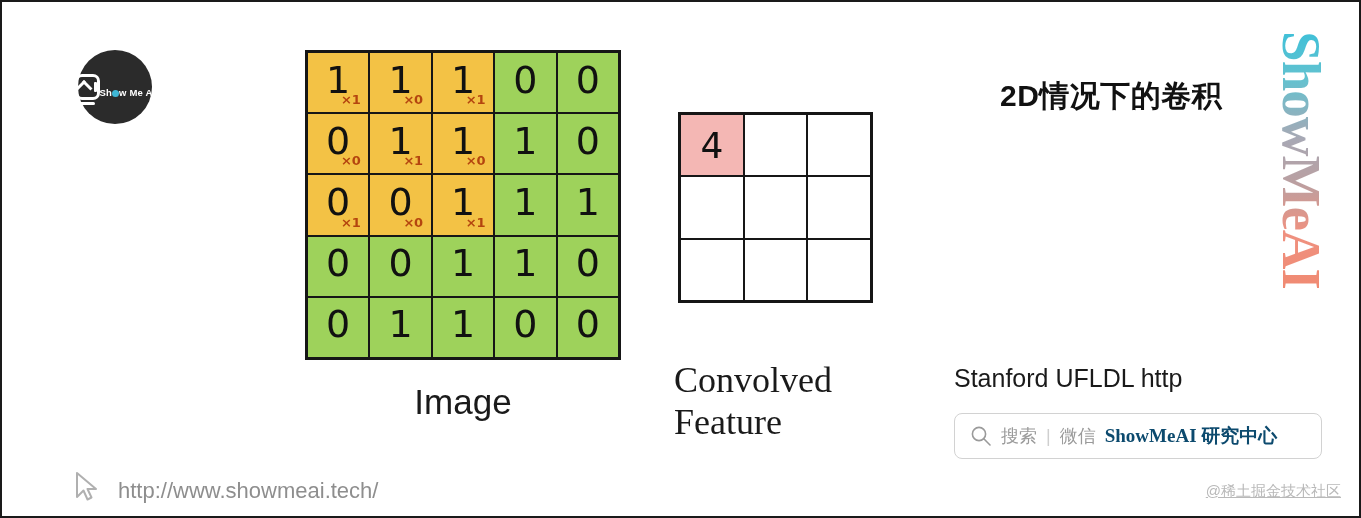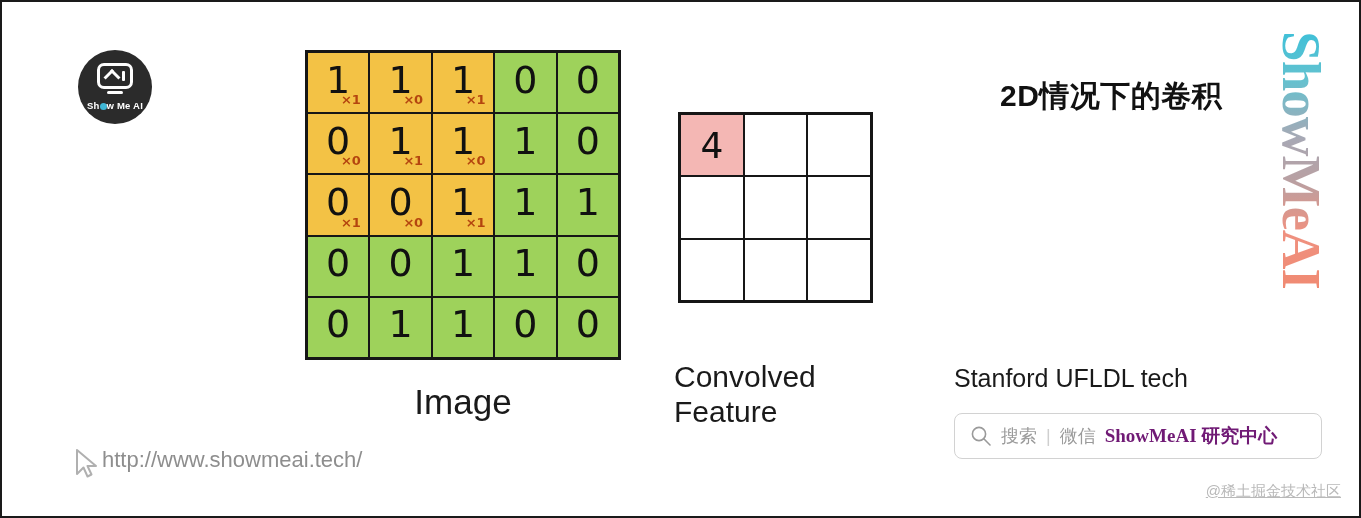--- a/index.html
+++ b/index.html
@@ -24,21 +24,21 @@
   
   .logo-badge {
     position: absolute;
     left: 76px;
     top: 48px;
     width: 74px;
     height: 74px;
     border-radius: 50%;
     background: #2b2b2b;
     display: flex;
-    flex-direction: column;
+    flex-direction: row;
     align-items: center;
     justify-content: center;
   }
   .logo-robot {
     width: 36px;
     height: 26px;
     border: 3px solid #ffffff;
     border-radius: 7px;
     display: flex;
     align-items: center;
@@ -159,24 +159,24 @@
     font-size: 36px;
     color: #111111;
     font-family: "DejaVu Sans", "Liberation Sans", sans-serif;
   }
   .conv-cell.highlight { background: #f4b7b4; }
   .label-conv {
     position: absolute;
     left: 672px;
     top: 358px;
     width: 250px;
-    font-size: 30px;
+    font-size: 36px;
     line-height: 1.16;
     color: #1a1a1a;
-    font-family: Liberation Sans, sans-serif;
+    font-family: Liberation Serif, serif;
   }
 
   
   .title-cn {
     position: absolute;
     left: 998px;
     top: 74px;
     font-size: 30px;
     font-weight: bold;
     color: #111111;
@@ -216,21 +216,21 @@
     color: #9a9a9a;
     white-space: nowrap;
   }
   .search-div {
     color: #cfcfcf;
     font-size: 18px;
   }
   .search-brand {
     font-size: 19px;
     font-weight: bold;
-    color: #701a75;
+    color: #0c4a6e;
     white-space: nowrap;
     font-family: "Liberation Serif", "DejaVu Serif", serif;
   }
 
   
   .watermark-v {
     position: absolute;
     left: 1268px;
     top: 24px;
     width: 62px;
@@ -251,23 +251,24 @@
     background-clip: text;
     color: transparent;
     -webkit-text-fill-color: transparent;
     letter-spacing: -1px;
   }
 
   
   .footer-url {
     position: absolute;
     left: 70px;
-    top: 445px;
-    display: flex;
-    align-items: flex-start;
+    top: 468px;
+    display: flex;
+    align-items: flex-end;
+    gap: 16px;
   }
   .cursor-icon svg { display: block; }
   .footer-url-text {
     font-size: 22px;
     color: #8e8e8e;
     white-space: nowrap;
   }
 
   
   .attribution {
@@ -392,21 +393,21 @@
       <div class="conv-cell"></div>
       <div class="conv-cell"></div>
     </div>
   <div class="label-conv">
     <div>Convolved</div>
     <div>Feature</div>
   </div>
 
   <div class="title-cn">2D情况下的卷积</div>
 
-  <div class="source-caption">Stanford UFLDL tech</div>
+  <div class="source-caption">Stanford UFLDL http</div>
 
   <div class="searchbar">
     <span class="search-icon">
       <svg width="22" height="22" viewBox="0 0 22 22">
         <circle cx="9" cy="9" r="6.6" fill="none" stroke="#9a9a9a" stroke-width="1.6"></circle>
         <line x1="13.8" y1="13.8" x2="20" y2="20" stroke="#9a9a9a" stroke-width="1.6" stroke-linecap="round"></line>
       </svg>
     </span>
     <span class="search-ph">搜索</span>
     <span class="search-div">|</span>

